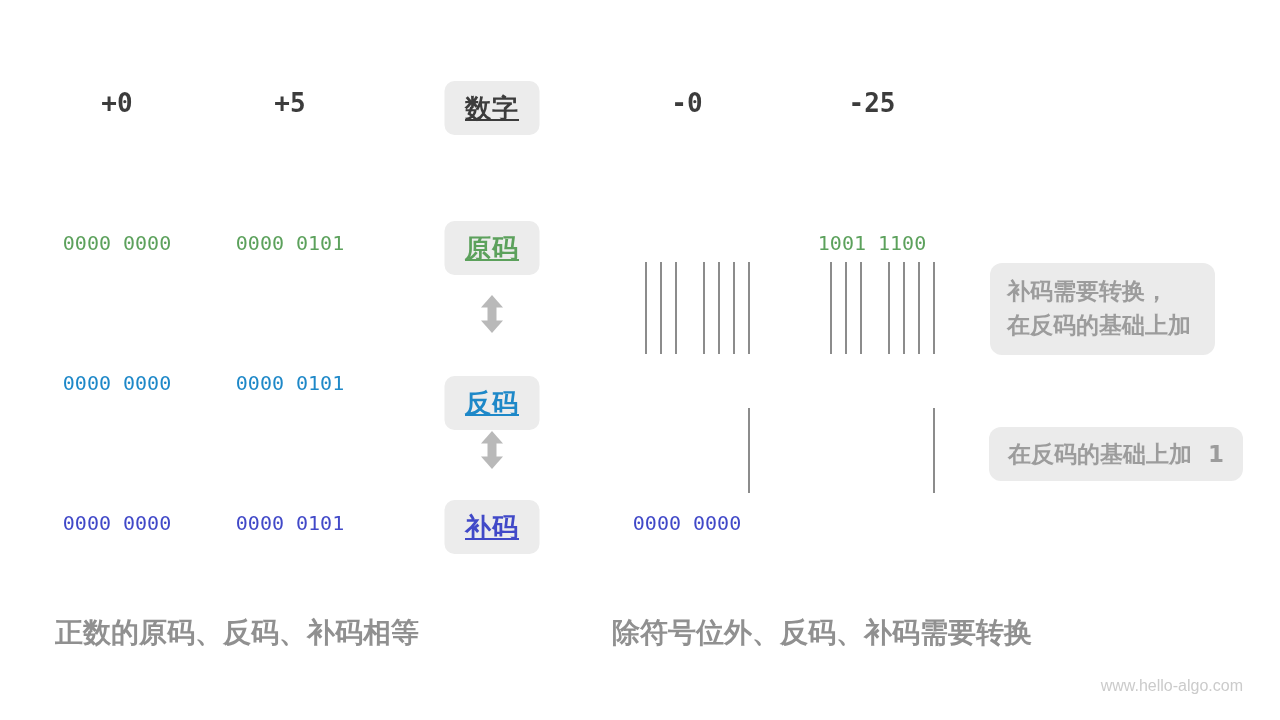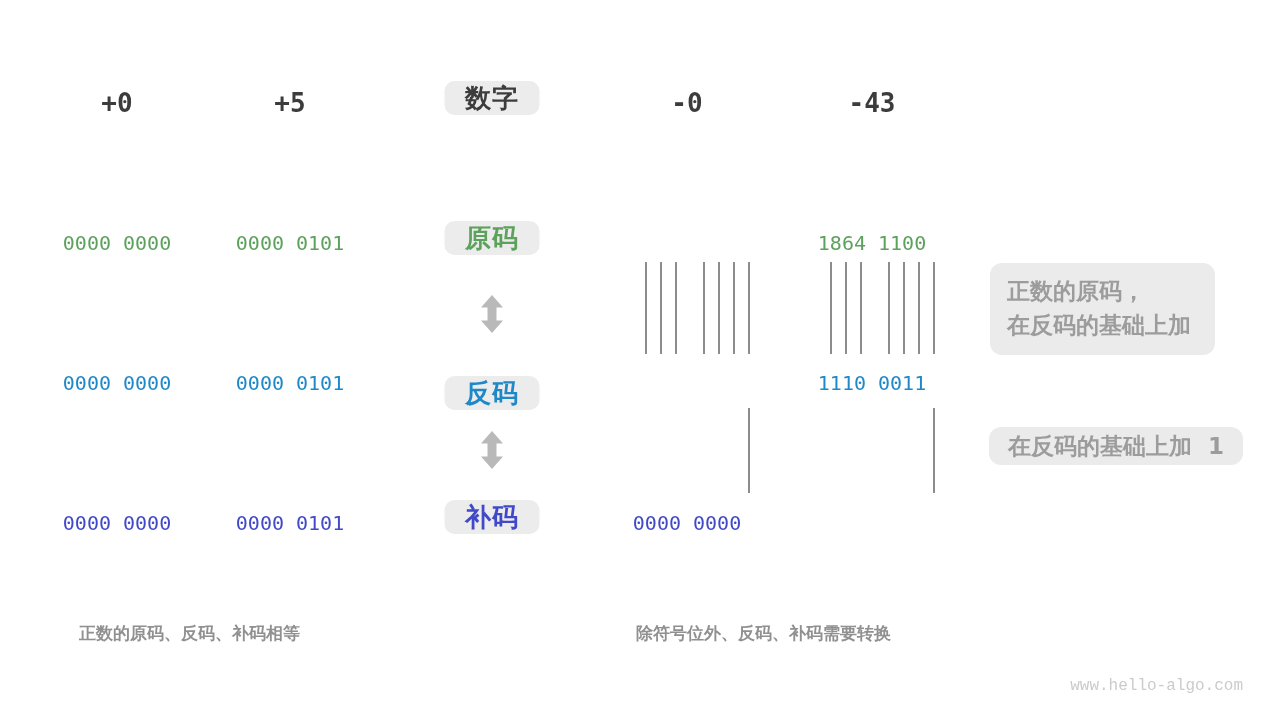--- a/index.html
+++ b/index.html
@@ -32,71 +32,71 @@
   .bin{
     position:absolute;transform:translateX(-50%);
     font-family:"DejaVu Sans Mono",monospace;
     font-size:20px;line-height:30px;white-space:pre;
   }
   .green{color:var(--green)}
   .blue{color:var(--blue)}
   .indigo{color:var(--indigo)}
   .badge{
     position:absolute;left:492px;transform:translateX(-50%);
-    width:95px;height:34px;border-radius:10px;background:var(--badge-bg);
+    width:95px;height:54px;border-radius:10px;background:var(--badge-bg);
     display:flex;align-items:center;justify-content:center;
-    font-weight:bold;font-size:26px;letter-spacing:1px;
+    font-weight:bold;font-size:26px;letter-spacing:1px;text-decoration:underline;
   }
   .b0{top:81px;color:var(--ink)}
   .b1{top:221px;color:var(--green)}
   .b2{top:376px;color:var(--blue)}
   .b3{top:500px;color:var(--indigo)}
   .arrow{
     position:absolute;left:492px;transform:translateX(-50%);
     color:var(--arrow);
   }
   .a1{top:295px}.a2{top:431px}
   .vline{position:absolute;width:1.5px;background:var(--line)}
   .ga{top:262px;height:92px}
   .gb{top:408px;height:85px}
   .note{
     position:absolute;background:var(--note-bg);color:var(--note-ink);
     font-weight:bold;border-radius:12px;box-sizing:border-box;
   }
   .note1{left:990px;top:263px;width:225px;height:92px;
     font-size:23px;line-height:34px;padding:11px 0 0 17px;}
-  .note2{left:989px;top:427px;width:254px;height:38px;
+  .note2{left:989px;top:427px;width:254px;height:54px;
     font-size:23px;display:flex;align-items:center;justify-content:center;white-space:pre;}
   .caption{
-    position:absolute;top:617px;font-weight:bold;font-size:17px;
-    line-height:32px;color:var(--caption);white-space:pre;margin-left:24px;
+    position:absolute;top:617px;font-weight:bold;font-size:28px;
+    line-height:32px;color:var(--caption);white-space:pre;
   }
   .cap-l{left:55px}
   .cap-r{left:612px}
   .watermark{
     position:absolute;right:37px;top:676px;
-    font-family:Liberation Mono, monospace;font-size:16px;line-height:20px;
+    font-family:Liberation Sans, sans-serif;font-size:16px;line-height:20px;
     color:var(--watermark);white-space:pre;margin-left:17px;
   }
 </style>
 </head>
 <body>
 
 <div class="stage">
 
   <div class="num c1 r0">+0</div>
   <div class="num c2 r0">+5</div>
   <div class="badge b0">数字</div>
   <div class="num c3 r0">-0</div>
-  <div class="num c4 r0">-43</div>
+  <div class="num c4 r0">-25</div>
 
   <div class="bin green c1 r1">0000 0000</div>
   <div class="bin green c2 r1">0000 0101</div>
   <div class="badge b1">原码</div>
-  <div class="bin green c4 r1">1864 1100</div>
+  <div class="bin green c4 r1">1001 1100</div>
 
   <div class="vline ga" style="left:645px"></div>
   <div class="vline ga" style="left:660px"></div>
   <div class="vline ga" style="left:675px"></div>
   <div class="vline ga" style="left:703px"></div>
   <div class="vline ga" style="left:718px"></div>
   <div class="vline ga" style="left:733px"></div>
   <div class="vline ga" style="left:748px"></div>
   <div class="vline ga" style="left:830px"></div>
   <div class="vline ga" style="left:845px"></div>
@@ -110,40 +110,39 @@
     <svg width="24" height="38" viewBox="0 0 24 38" aria-hidden="true">
       <polygon points="12,0 23,12.5 1,12.5" fill="currentColor"></polygon>
       <rect x="7.5" y="10.5" width="9" height="17" fill="currentColor"></rect>
       <polygon points="1,25.5 23,25.5 12,38" fill="currentColor"></polygon>
     </svg>
   </div>
 
   <div class="bin blue c1 r2">0000 0000</div>
   <div class="bin blue c2 r2">0000 0101</div>
   <div class="badge b2">反码</div>
-  <div class="bin blue c4 r2">1110 0011</div>
 
   <div class="vline gb" style="left:748px"></div>
   <div class="vline gb" style="left:933px"></div>
 
   <div class="arrow a2">
     <svg width="24" height="38" viewBox="0 0 24 38" aria-hidden="true">
       <polygon points="12,0 23,12.5 1,12.5" fill="currentColor"></polygon>
       <rect x="7.5" y="10.5" width="9" height="17" fill="currentColor"></rect>
       <polygon points="1,25.5 23,25.5 12,38" fill="currentColor"></polygon>
     </svg>
   </div>
 
   <div class="bin indigo c1 r3">0000 0000</div>
   <div class="bin indigo c2 r3">0000 0101</div>
   <div class="badge b3">补码</div>
   <div class="bin indigo c3 r3">0000 0000</div>
 
   <div class="note note1">
-    <div>正数的原码，</div>
+    <div>补码需要转换，</div>
     <div>在反码的基础上加</div>
   </div>
   <div class="note note2">在反码的基础上加  1</div>
 
   <div class="caption cap-l">正数的原码、反码、补码相等</div>
   <div class="caption cap-r">除符号位外、反码、补码需要转换</div>
 
   <div class="watermark">www.hello-algo.com</div>
 
 </div>

